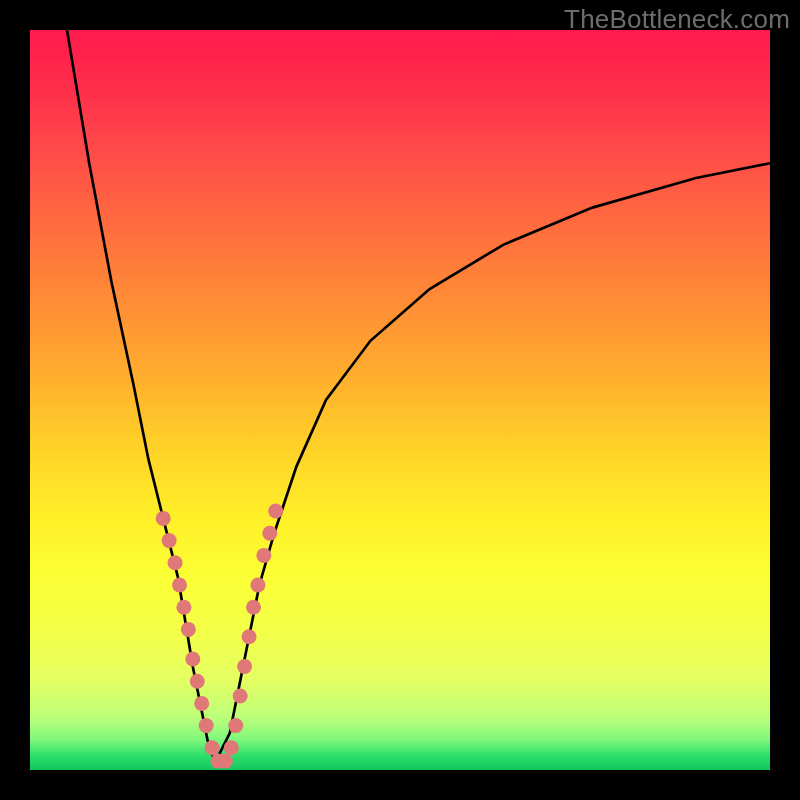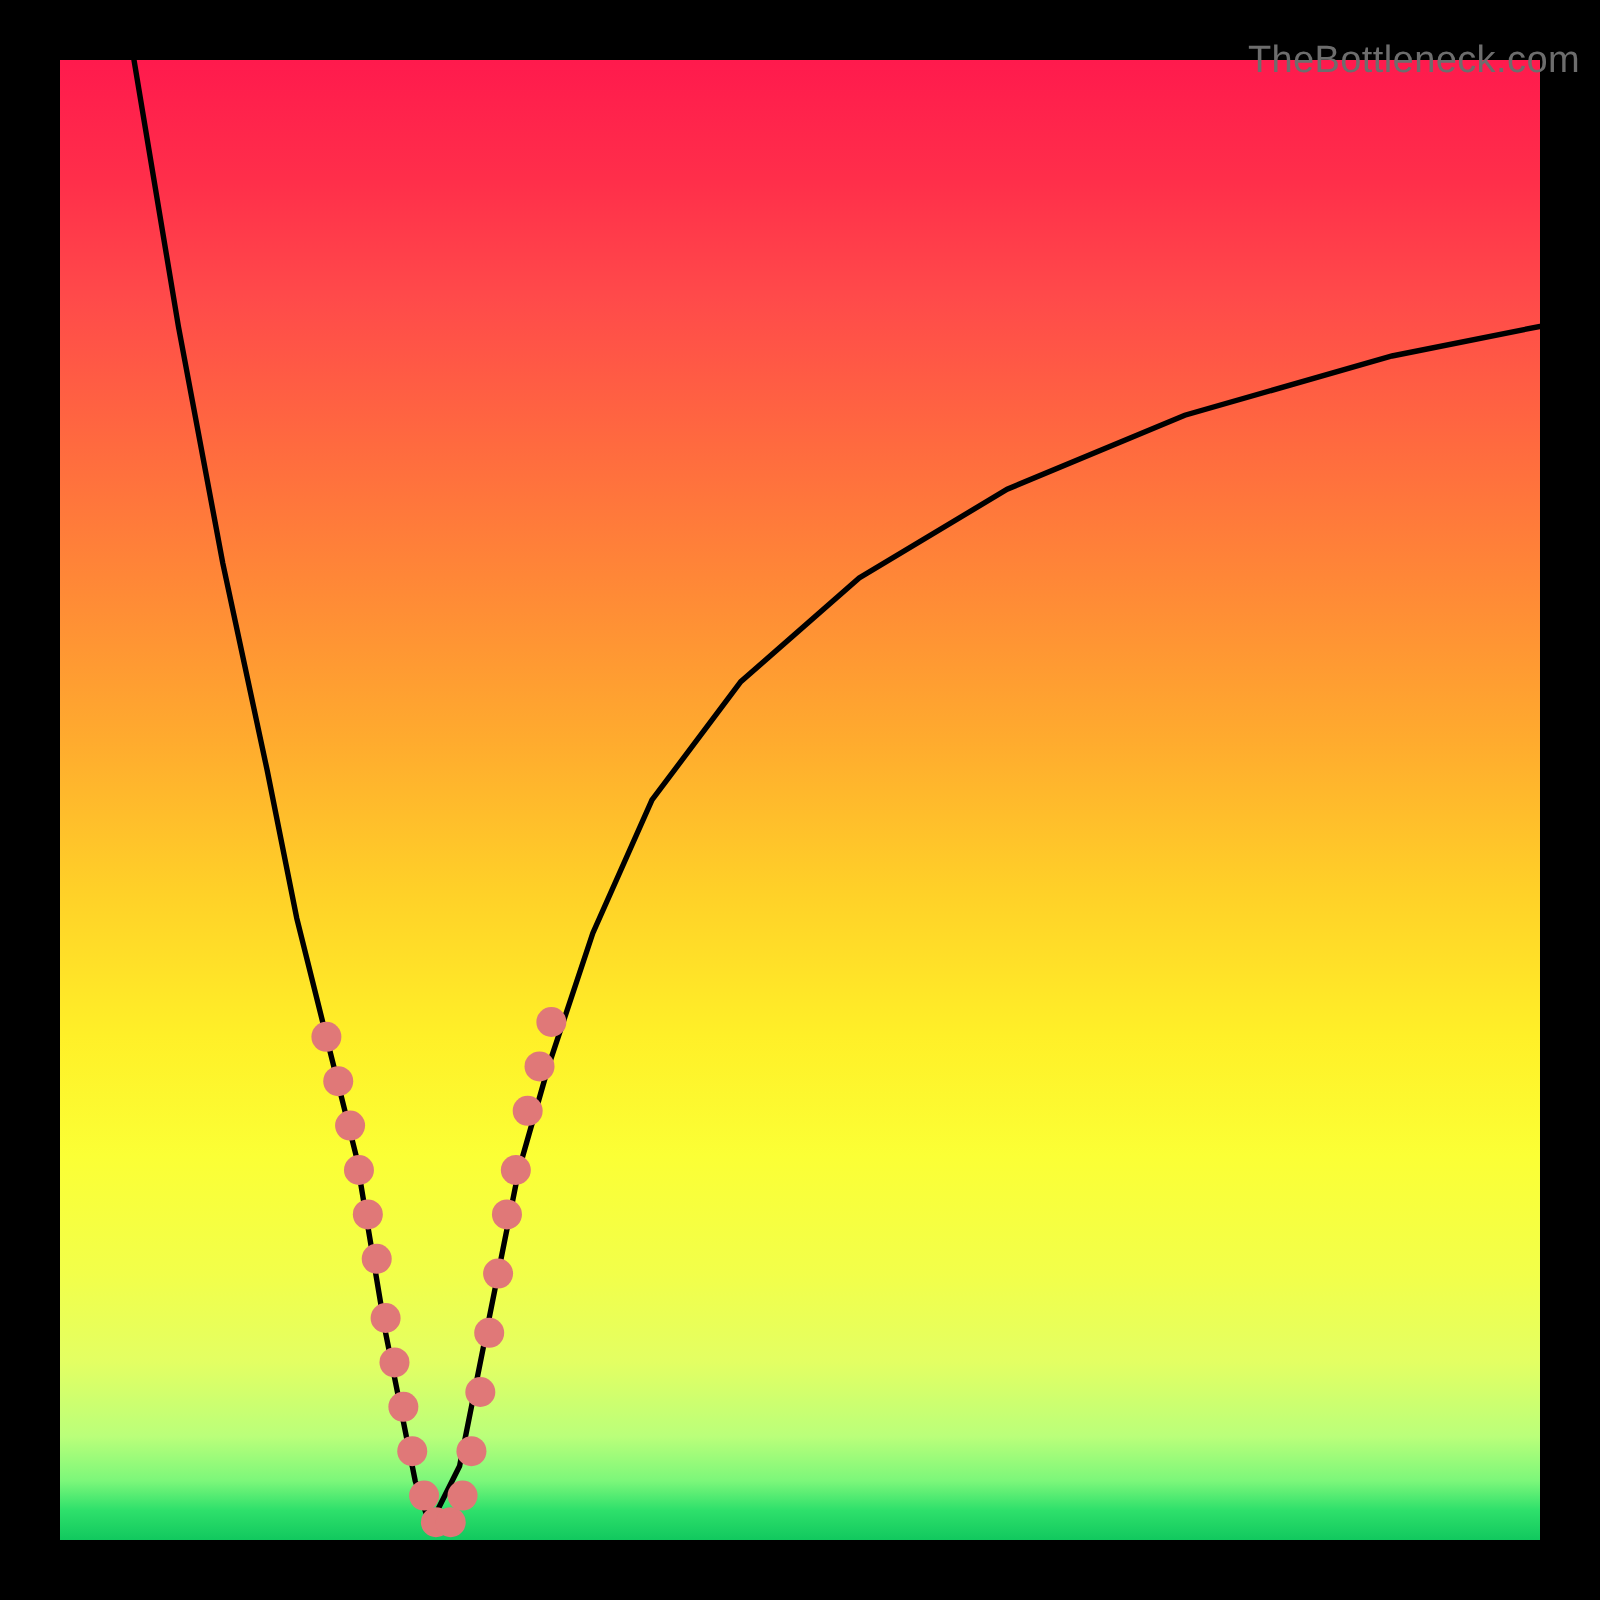--- a/index.html
+++ b/index.html
@@ -45,24 +45,24 @@
       #2ee06b 98%,
       #11c85e 100%
     );
   }
   .curve-svg {
     position: absolute;
     inset: 0;
   }
   .watermark {
     position: absolute;
-    top: 20px;
+    top: 4px;
     right: 10px;
     color: #6d6d6d;
-    font-size: 19px;
+    font-size: 26px;
     font-weight: 500;
     letter-spacing: 0.2px;
     user-select: none;
   }
 </style>
 </head>
 <body>
 
 <div class="frame">
   <div class="plot">

